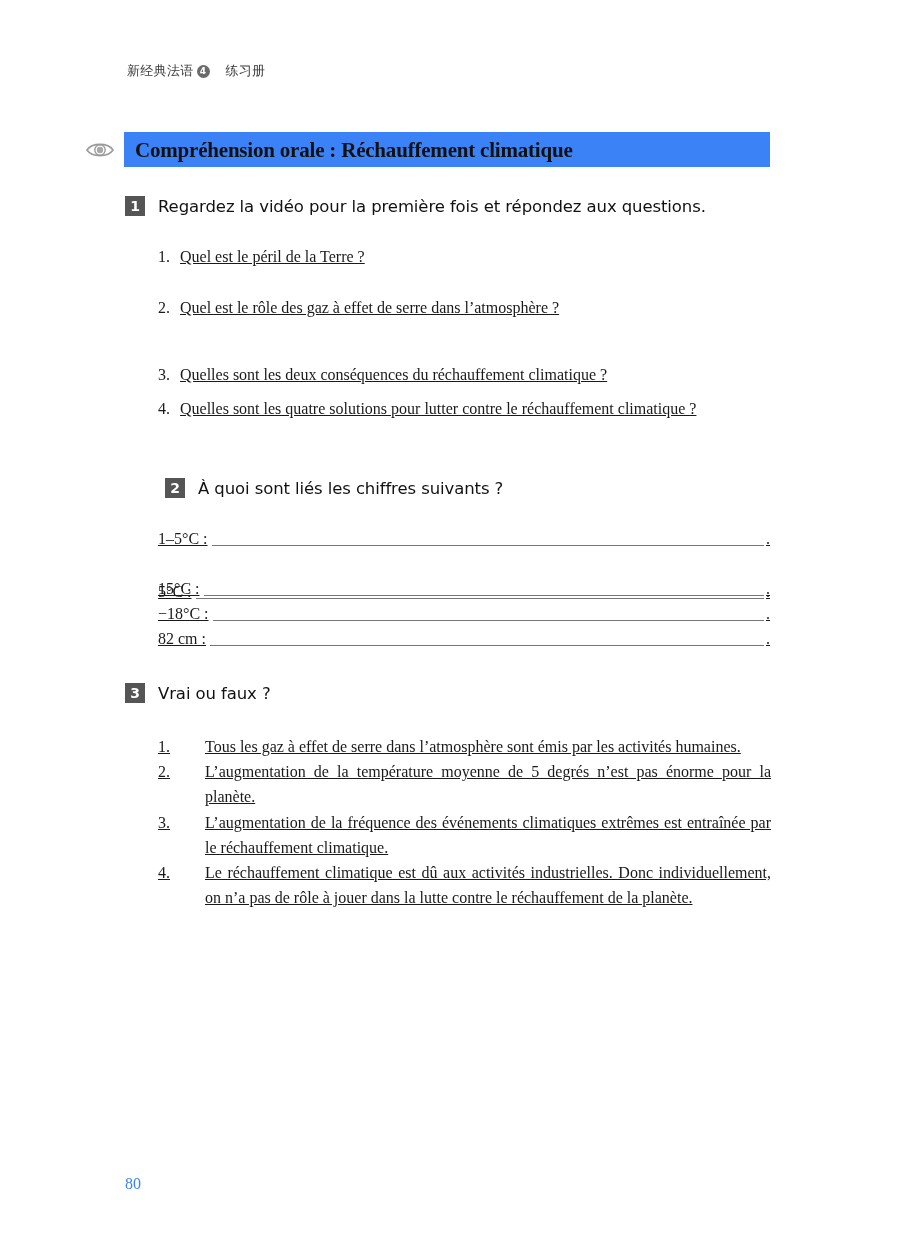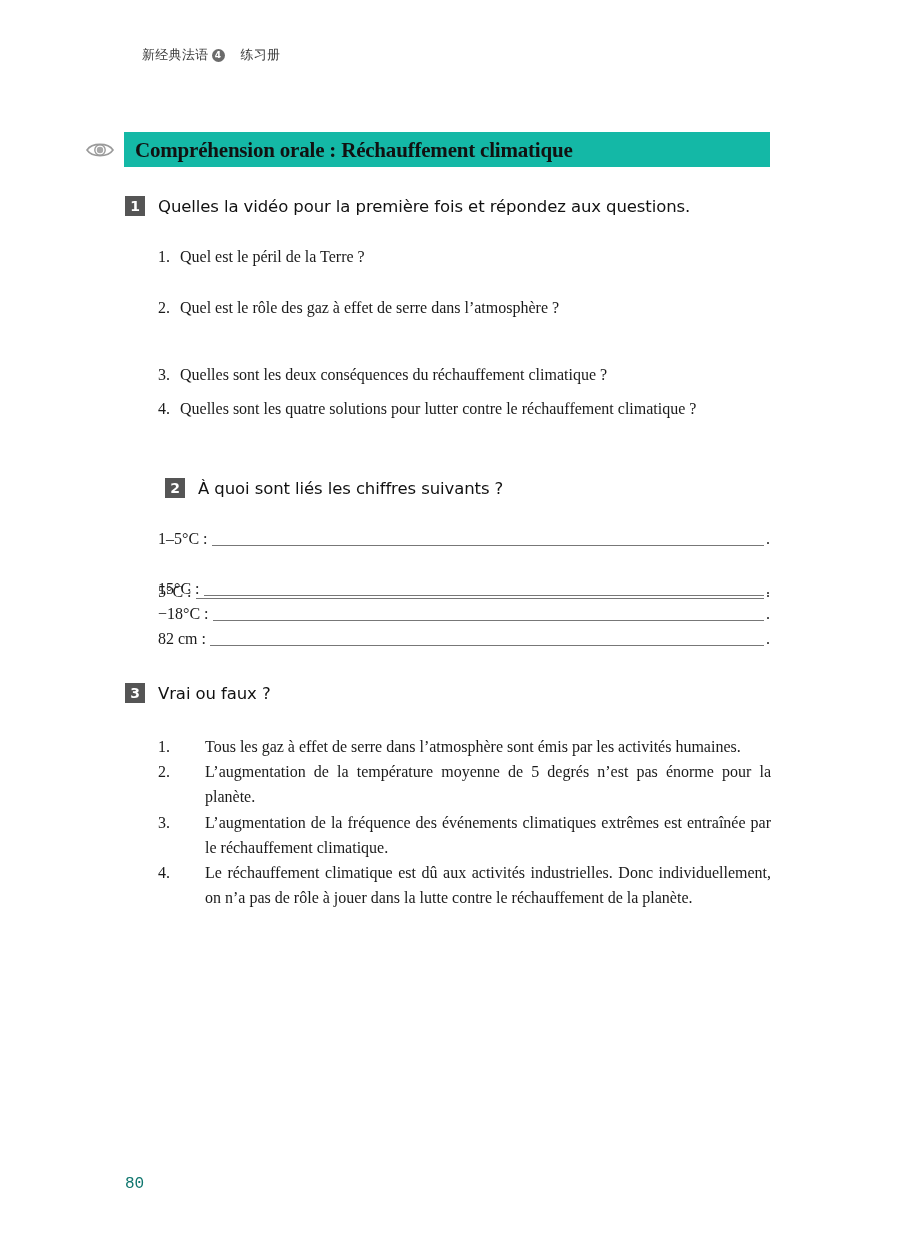--- a/index.html
+++ b/index.html
@@ -10,26 +10,25 @@
     body {
       width: 900px;
       height: 1254px;
       position: relative;
       overflow: hidden;
       color: #1a1a1a;
     }
     .running-header {
       position: absolute;
       left: 127px;
-      top: 46px;
+      top: 62px;
       font-family: "DejaVu Sans", sans-serif;
       font-size: 13px;
       color: #3a3a3a;
       letter-spacing: 0.3px;
-      margin-left: 15px;
     }
     .running-header .vol-badge {
       display: inline-block;
       width: 13px;
       height: 13px;
       border-radius: 50%;
       background: #6b6b6b;
       color: #fff;
       font-size: 9px;
       line-height: 13px;
@@ -41,21 +40,21 @@
     .running-header .sub {
       margin-left: 12px;
     }
 
     .section-banner {
       position: absolute;
       left: 124px;
       top: 132px;
       width: 646px;
       height: 35px;
-      background: #14b8a6;
+      background: #3b82f6;
     }
     .section-banner .title {
       position: absolute;
       left: 11px;
       top: 6px;
       font-family: "Liberation Serif", serif;
       font-weight: bold;
       font-size: 21px;
       color: #111;
       letter-spacing: -0.2px;
@@ -90,20 +89,21 @@
       margin-right: 13px;
     }
     .exercise-head .label {
       letter-spacing: -0.1px;
     }
 
     .serif {
       font-family: "Liberation Serif", serif;
       font-size: 16px;
       color: #1a1a1a;
+      text-decoration: underline;
     }
 
     .q-item {
       position: absolute;
       left: 158px;
     }
     .q-item .n {
       display: inline-block;
       width: 22px;
     }
@@ -150,43 +150,43 @@
     }
     .tf-item.spaced .txt {
       text-align: justify;
       text-align-last: left;
     }
 
     .page-number {
       position: absolute;
       left: 125px;
       top: 1175px;
-      font-family: Liberation Mono, monospace;
+      font-family: Liberation Serif, serif;
       font-size: 16px;
-      color: #0f766e;
+      color: #3b82f6;
     }
   </style>
 </head>
 <body>
 
 <div class="running-header">
   <span>新经典法语</span><span class="vol-badge">4</span><span class="sub">练习册</span>
 </div>
 
 <svg class="eye-icon" viewBox="0 0 28 18">
   <path d="M1 9 C6 1.5, 22 1.5, 27 9 C22 16.5, 6 16.5, 1 9 Z" fill="none" stroke="#9a9a9a" stroke-width="1.6"></path>
   <circle cx="14" cy="9" r="5.2" fill="none" stroke="#9a9a9a" stroke-width="1.4"></circle>
   <circle cx="14" cy="9" r="3.2" fill="#a8a8a8"></circle>
 </svg>
 <div class="section-banner">
   <span class="title">Compréhension orale : Réchauffement climatique</span>
 </div>
 
 <div class="exercise-head" style="top:196px;">
-  <span class="num">1</span><span class="label">Quelles la vidéo pour la première fois et répondez aux questions.</span>
+  <span class="num">1</span><span class="label">Regardez la vidéo pour la première fois et répondez aux questions.</span>
 </div>
 
 <div class="q-item serif" style="top:248px;">
   <span class="n">1.</span><span>Quel est le péril de la Terre ?</span>
 </div>
 <div class="q-item serif" style="top:299px;">
   <span class="n">2.</span><span>Quel est le rôle des gaz à effet de serre dans l’atmosphère ?</span>
 </div>
 <div class="q-item serif" style="top:366px;">
   <span class="n">3.</span><span>Quelles sont les deux conséquences du réchauffement climatique ?</span>

